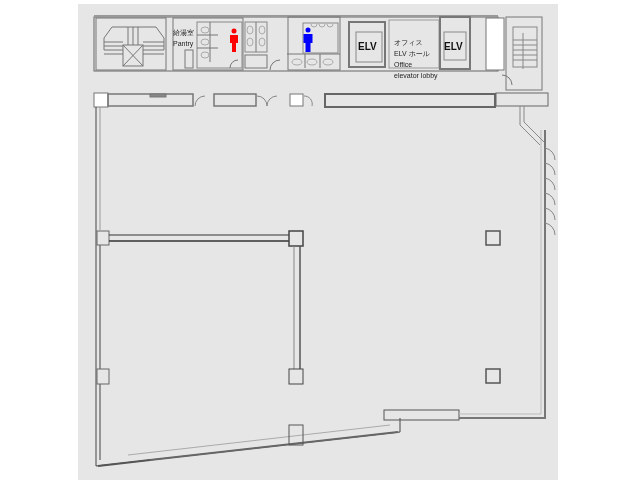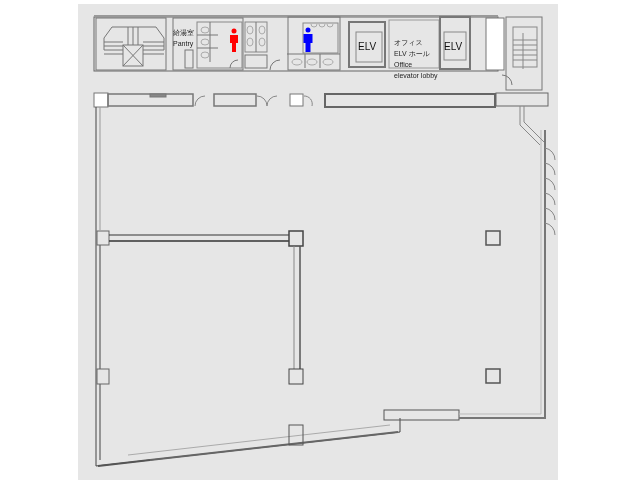--- a/index.html
+++ b/index.html
@@ -1,21 +1,21 @@
 <!DOCTYPE html>
 <html><head>
 <meta charset="utf-8">
 <style>
   html, body { margin:0; padding:0; background:#ffffff; }
   body { width:640px; height:480px; position:relative; overflow:hidden; font-family:"Liberation Sans", sans-serif; }
   .panel { position:absolute; left:78px; top:4px; width:480px; height:476px; background:#e6e6e6; }
   svg { position:absolute; left:0; top:0; }
   .lbl { position:absolute; font-family:"Liberation Sans", sans-serif; color:#222; white-space:nowrap; line-height:1; }
   .sm { font-size:7px; }
-  .elv { font-size:10px; font-weight:normal; color:#111; }
+  .elv { font-size:10px; font-weight:bold; color:#111; }
   .person { position:absolute; }
 </style>
 </head>
 <body>
 
 <div class="panel"></div>
 
 <svg width="640" height="480" viewBox="0 0 640 480">
   <g fill="none" stroke="#555" stroke-width="1">
 

